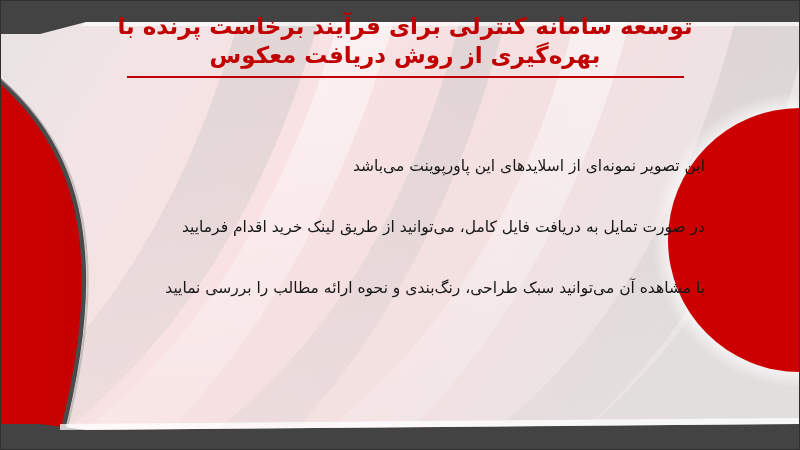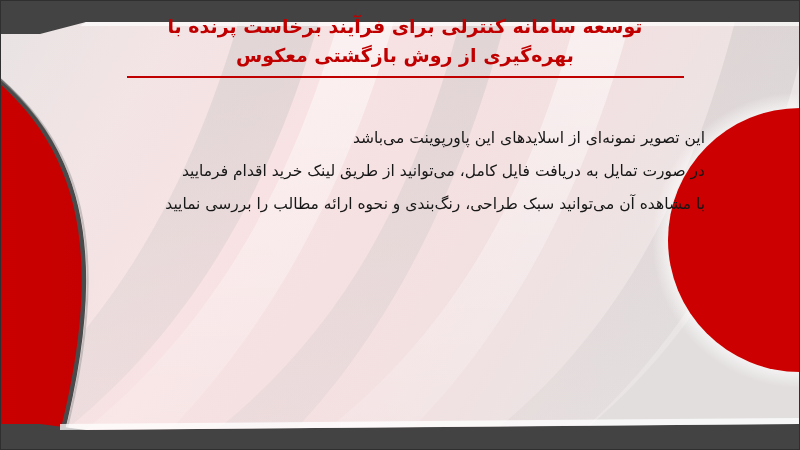--- a/index.html
+++ b/index.html
@@ -28,21 +28,21 @@
     position: absolute;
     z-index: 8;
     top: 12px;
     left: 100px;
     width: 610px;
     text-align: center;
     direction: rtl;
   }
   .title-line {
     color: #c00000;
-    font-size: 19px;
+    font-size: 23px;
     font-weight: bold;
     line-height: 29px;
     letter-spacing: 0px;
     white-space: nowrap;
   }
   .title-rule {
     margin: 6px auto 0 auto;
     width: 557px;
     height: 2px;
     background: #c00000;
@@ -56,20 +56,21 @@
     width: 645px;
     text-align: right;
     direction: rtl;
   }
   .body-line {
     color: #171717;
     font-size: 15.5px;
     line-height: 33px;
     font-weight: normal;
     white-space: nowrap;
+    margin-top: 28px;
   }
 </style>
 </head>
 <body>
 
 <div class="slide">
 
   <svg class="bg-panel" viewBox="0 0 800 450" preserveAspectRatio="none" xmlns="http://www.w3.org/2000/svg">
     <defs>
       <linearGradient id="panelGrad" x1="0" y1="0" x2="1" y2="0.35">
@@ -129,21 +130,21 @@
     <g>
       <path d="M 0 450 L 0 424 L 40 424 L 86 430 L 800 424 L 800 450 Z" fill="#434343"></path>
       <path d="M 60 424 L 800 418 L 800 424 L 60 430 Z" fill="#FFFFFF" opacity="0.75"></path>
     </g>
 
     <rect x="0.5" y="0.5" width="799" height="449" fill="none" stroke="#2F2F2F" stroke-width="1"></rect>
   </svg>
 
   <div class="title-block">
     <div class="title-line">توسعه سامانه کنترلی برای فرآیند برخاست پرنده با</div>
-    <div class="title-line">بهره‌گیری از روش بازگشتی معکوس</div>
+    <div class="title-line">بهره‌گیری از روش دریافت معکوس</div>
     <div class="title-rule"></div>
   </div>
 
   <div class="body-block">
     <div class="body-line">این تصویر نمونه‌ای از اسلایدهای این پاورپوینت می‌باشد</div>
     <div class="body-line">در صورت تمایل به دریافت فایل کامل، می‌توانید از طریق لینک خرید اقدام فرمایید</div>
     <div class="body-line">با مشاهده آن می‌توانید سبک طراحی، رنگ‌بندی و نحوه ارائه مطالب را بررسی نمایید</div>
   </div>
 
 </div>

